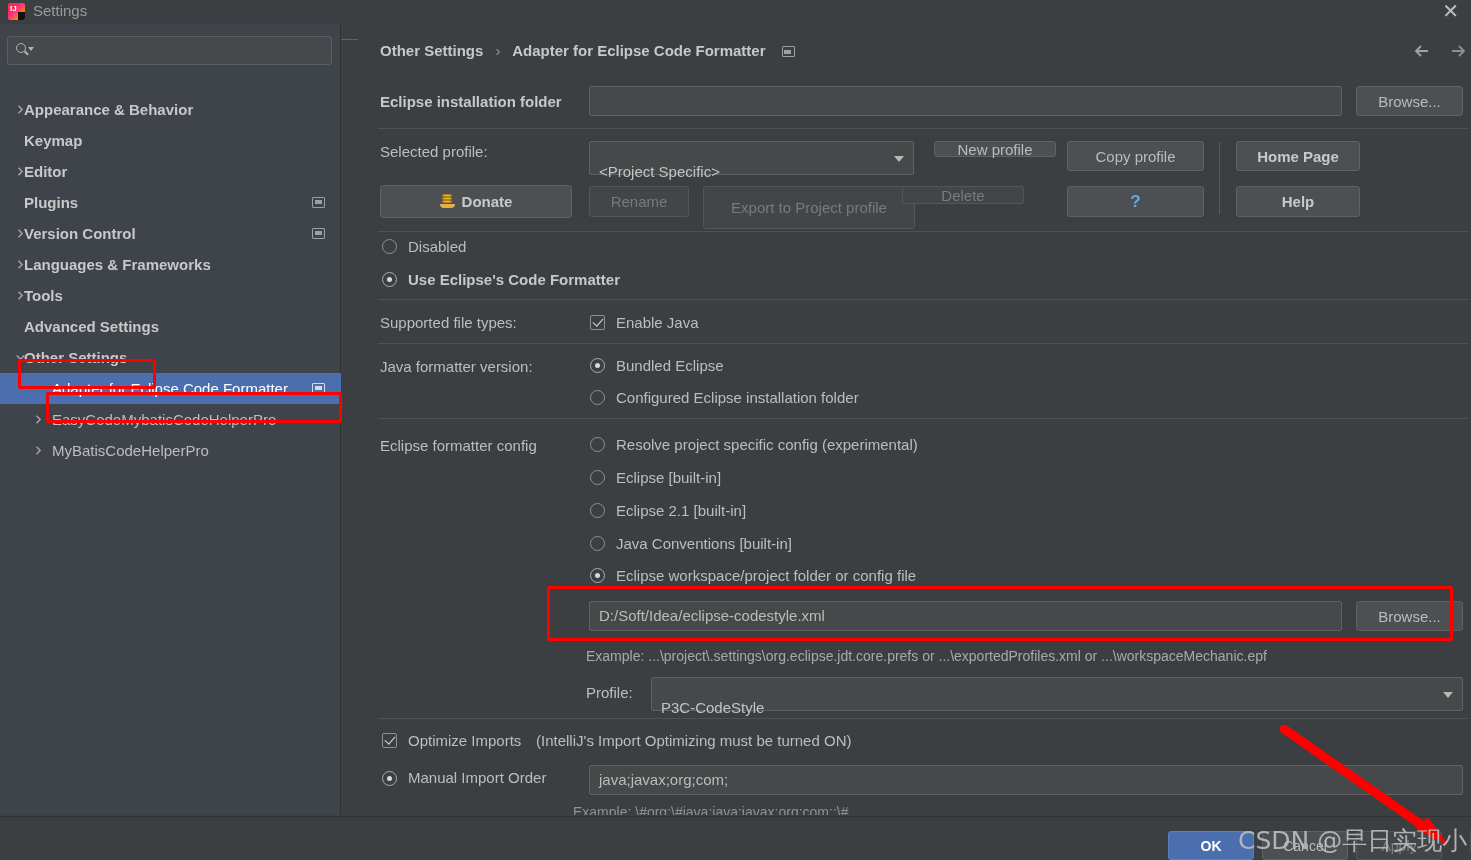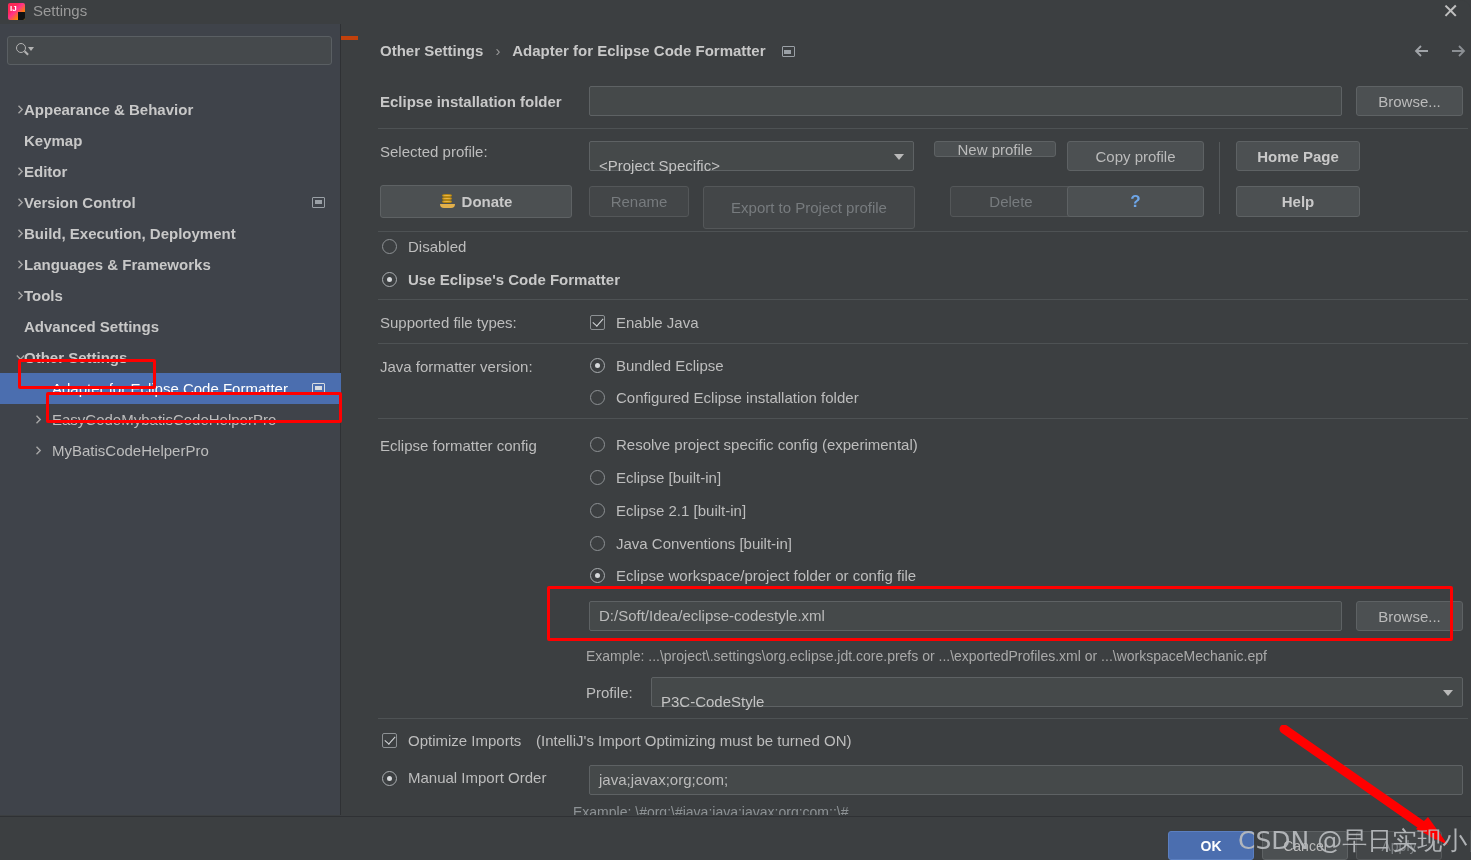--- a/index.html
+++ b/index.html
@@ -11,21 +11,21 @@
     font-family: "Liberation Sans", sans-serif;
     color: #bbbbbb;
     -webkit-font-smoothing: antialiased;
   }
   #root { position: relative; width: 1471px; height: 860px; }
 
   
   .titlebar {
     position: absolute; left: 0; top: 0; width: 1471px; height: 40px;
     background: #3c3f41;
-    border-bottom: 4px solid #c2410c;
+    border-bottom: 1px solid #c2410c;
     border-radius: 11px;
   }
   .ij-logo {
     position: absolute; left: 8px; top: 3px; width: 17px; height: 17px;
     border-radius: 2px;
     background:
       linear-gradient(135deg, #fe2857 0%, #fe2857 30%, #ff318c 45%, #f97a12 70%, #ffd200 100%);
     overflow: hidden;
   }
   .ij-logo::after{
@@ -150,21 +150,21 @@
   .btn {
     position: absolute; background: #4c5052; border: 1px solid #5e6264; border-radius: 3px;
     font-size: 15px; color: #bbbbbb; text-align: center; white-space: nowrap; cursor: default;
     display: flex; align-items: center; justify-content: center;
   }
   .btn.bold { font-weight: bold; color: #c9c9c9; }
   .btn.disabled { color: #777b7e; border-color: #545759; background: #434648; }
 
   .combo {
     position: absolute; background: #45494a; border: 1px solid #5e6264; border-radius: 2px;
-    font-size: 15px; color: #c3c3c3; padding: 10px 9px; line-height: 28px; white-space: nowrap;
+    font-size: 15px; color: #c3c3c3; padding: 16px 9px; line-height: 28px; white-space: nowrap;
   }
   .combo .arrow {
     position: absolute; right: 9px; top: 50%; margin-top: -2px;
     width: 0; height: 0;
     border-left: 5px solid transparent; border-right: 5px solid transparent;
     border-top: 6px solid #b9b9b9;
   }
 
   .sep-line { position: absolute; height: 1px; background: #4e5254; }
 
@@ -283,39 +283,35 @@
 
       <div class="tree-item bold">
         <span class="chev">
           <svg width="9" height="9" viewBox="0 0 9 9">
               <path d="M2.5 0.8 L6.2 4.5 L2.5 8.2" fill="none" stroke="#a7a7a7" stroke-width="1.4"></path>
             </svg>
         </span>
         <span>Editor</span>
       </div>
 
+      <div class="tree-item bold">
+        <span>Plugins</span>
+        <span class="mono-badge"></span>
+      </div>
 
       <div class="tree-item bold">
         <span class="chev">
           <svg width="9" height="9" viewBox="0 0 9 9">
               <path d="M2.5 0.8 L6.2 4.5 L2.5 8.2" fill="none" stroke="#a7a7a7" stroke-width="1.4"></path>
             </svg>
         </span>
         <span>Version Control</span>
         <span class="mono-badge"></span>
       </div>
 
-      <div class="tree-item bold">
-        <span class="chev">
-          <svg width="9" height="9" viewBox="0 0 9 9">
-              <path d="M2.5 0.8 L6.2 4.5 L2.5 8.2" fill="none" stroke="#a7a7a7" stroke-width="1.4"></path>
-            </svg>
-        </span>
-        <span>Build, Execution, Deployment</span>
-      </div>
 
       <div class="tree-item bold">
         <span class="chev">
           <svg width="9" height="9" viewBox="0 0 9 9">
               <path d="M2.5 0.8 L6.2 4.5 L2.5 8.2" fill="none" stroke="#a7a7a7" stroke-width="1.4"></path>
             </svg>
         </span>
         <span>Languages &amp; Frameworks</span>
       </div>
 
@@ -411,21 +407,21 @@
       <span class="donate-icon">
         <span class="coin c1"></span>
           <span class="coin c2"></span>
           <span class="coin c3"></span>
           <span class="hand"></span>
       </span>
       <span>Donate</span>
     </div>
     <div class="btn disabled" style="left:231px; top:162px; width:100px; height:31px;">Rename</div>
     <div class="btn disabled" style="left:345px; top:162px; width:212px; height:43px;">Export to Project profile</div>
-    <div class="btn disabled" style="left:592px; top:162px; width:122px; height:31px;">Delete</div>
+    <div class="btn disabled" style="left:544px; top:162px; width:122px; height:18px;">Delete</div>
     <div class="btn" style="left:709px; top:162px; width:137px; height:31px;">
       <span class="qmark">?</span>
     </div>
     <div class="btn bold" style="left:878px; top:162px; width:124px; height:31px;">Help</div>
 
     <div class="sep-line" style="left:20px; top:207px; width:1090px;"></div>
 
     <div class="radio" style="left:24px; top:215px;"></div>
     <div class="opt-label" style="left:50px; top:214px;">Disabled</div>
 

